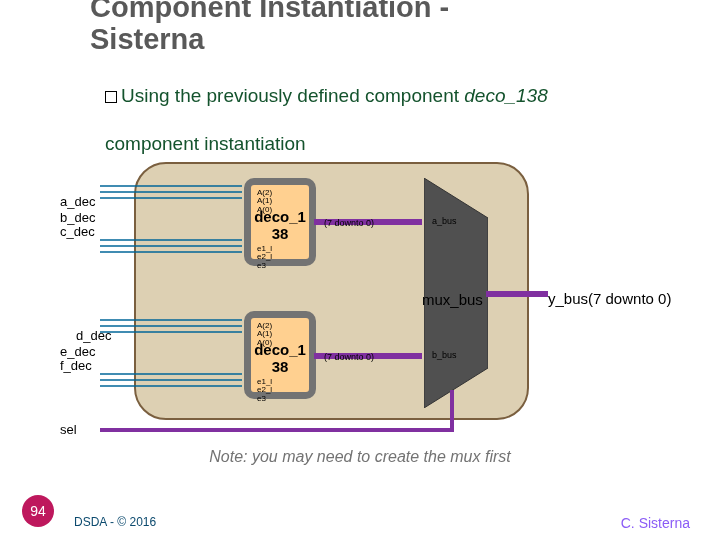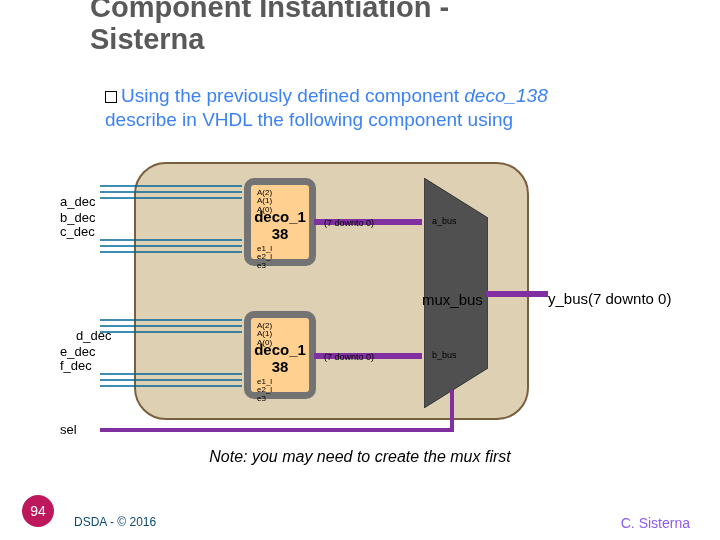--- a/index.html
+++ b/index.html
@@ -19,21 +19,21 @@
     font-size: 29px;
     font-weight: bold;
     color: #595959;
     line-height: 1.1;
   }
   .body-text {
     position: absolute;
     top: 84px;
     left: 105px;
     font-size: 19px;
-    color: #3b82f6;
+    color: #14532d;
     line-height: 1.25;
     width: 560px;
   }
   .bullet-box {
     display: inline-block;
     width: 12px;
     height: 12px;
     border: 1px solid #000;
     vertical-align: middle;
     margin-right: 4px;
@@ -121,21 +121,21 @@
   .range1 { top: 218px; left: 324px; }
   .range2 { top: 352px; left: 324px; }
   .note {
     position: absolute;
     top: 448px;
     left: 0;
     width: 720px;
     text-align: center;
     font-size: 16px;
     font-style: italic;
-    color: #000000;
+    color: #737373;
   }
   .page-badge {
     position: absolute;
     top: 495px;
     left: 22px;
     width: 32px;
     height: 32px;
     border-radius: 50%;
     background: #be185d;
     color: #fff;
@@ -168,21 +168,22 @@
 </head>
 <body>
 
 <div class="title">
   <span>Component Instantiation -</span><br>
   <span>Sisterna</span>
 </div>
 
 <div class="body-text">
   <span class="bullet-box"></span><span>Using the previously defined component </span><span class="italic">deco_138</span><br>
-  <span>describe in VHDL the following component using</span><br>
+  <br>
+  <span>component instantiation</span>
 </div>
 
 <div class="diagram-container">
 
   <div class="decoder-box dec1">
     <div class="pin-grp pg-top">
       <span>A(2)</span><br>
       <span>A(1)</span><br>
       <span>A(0)</span>
     </div>

